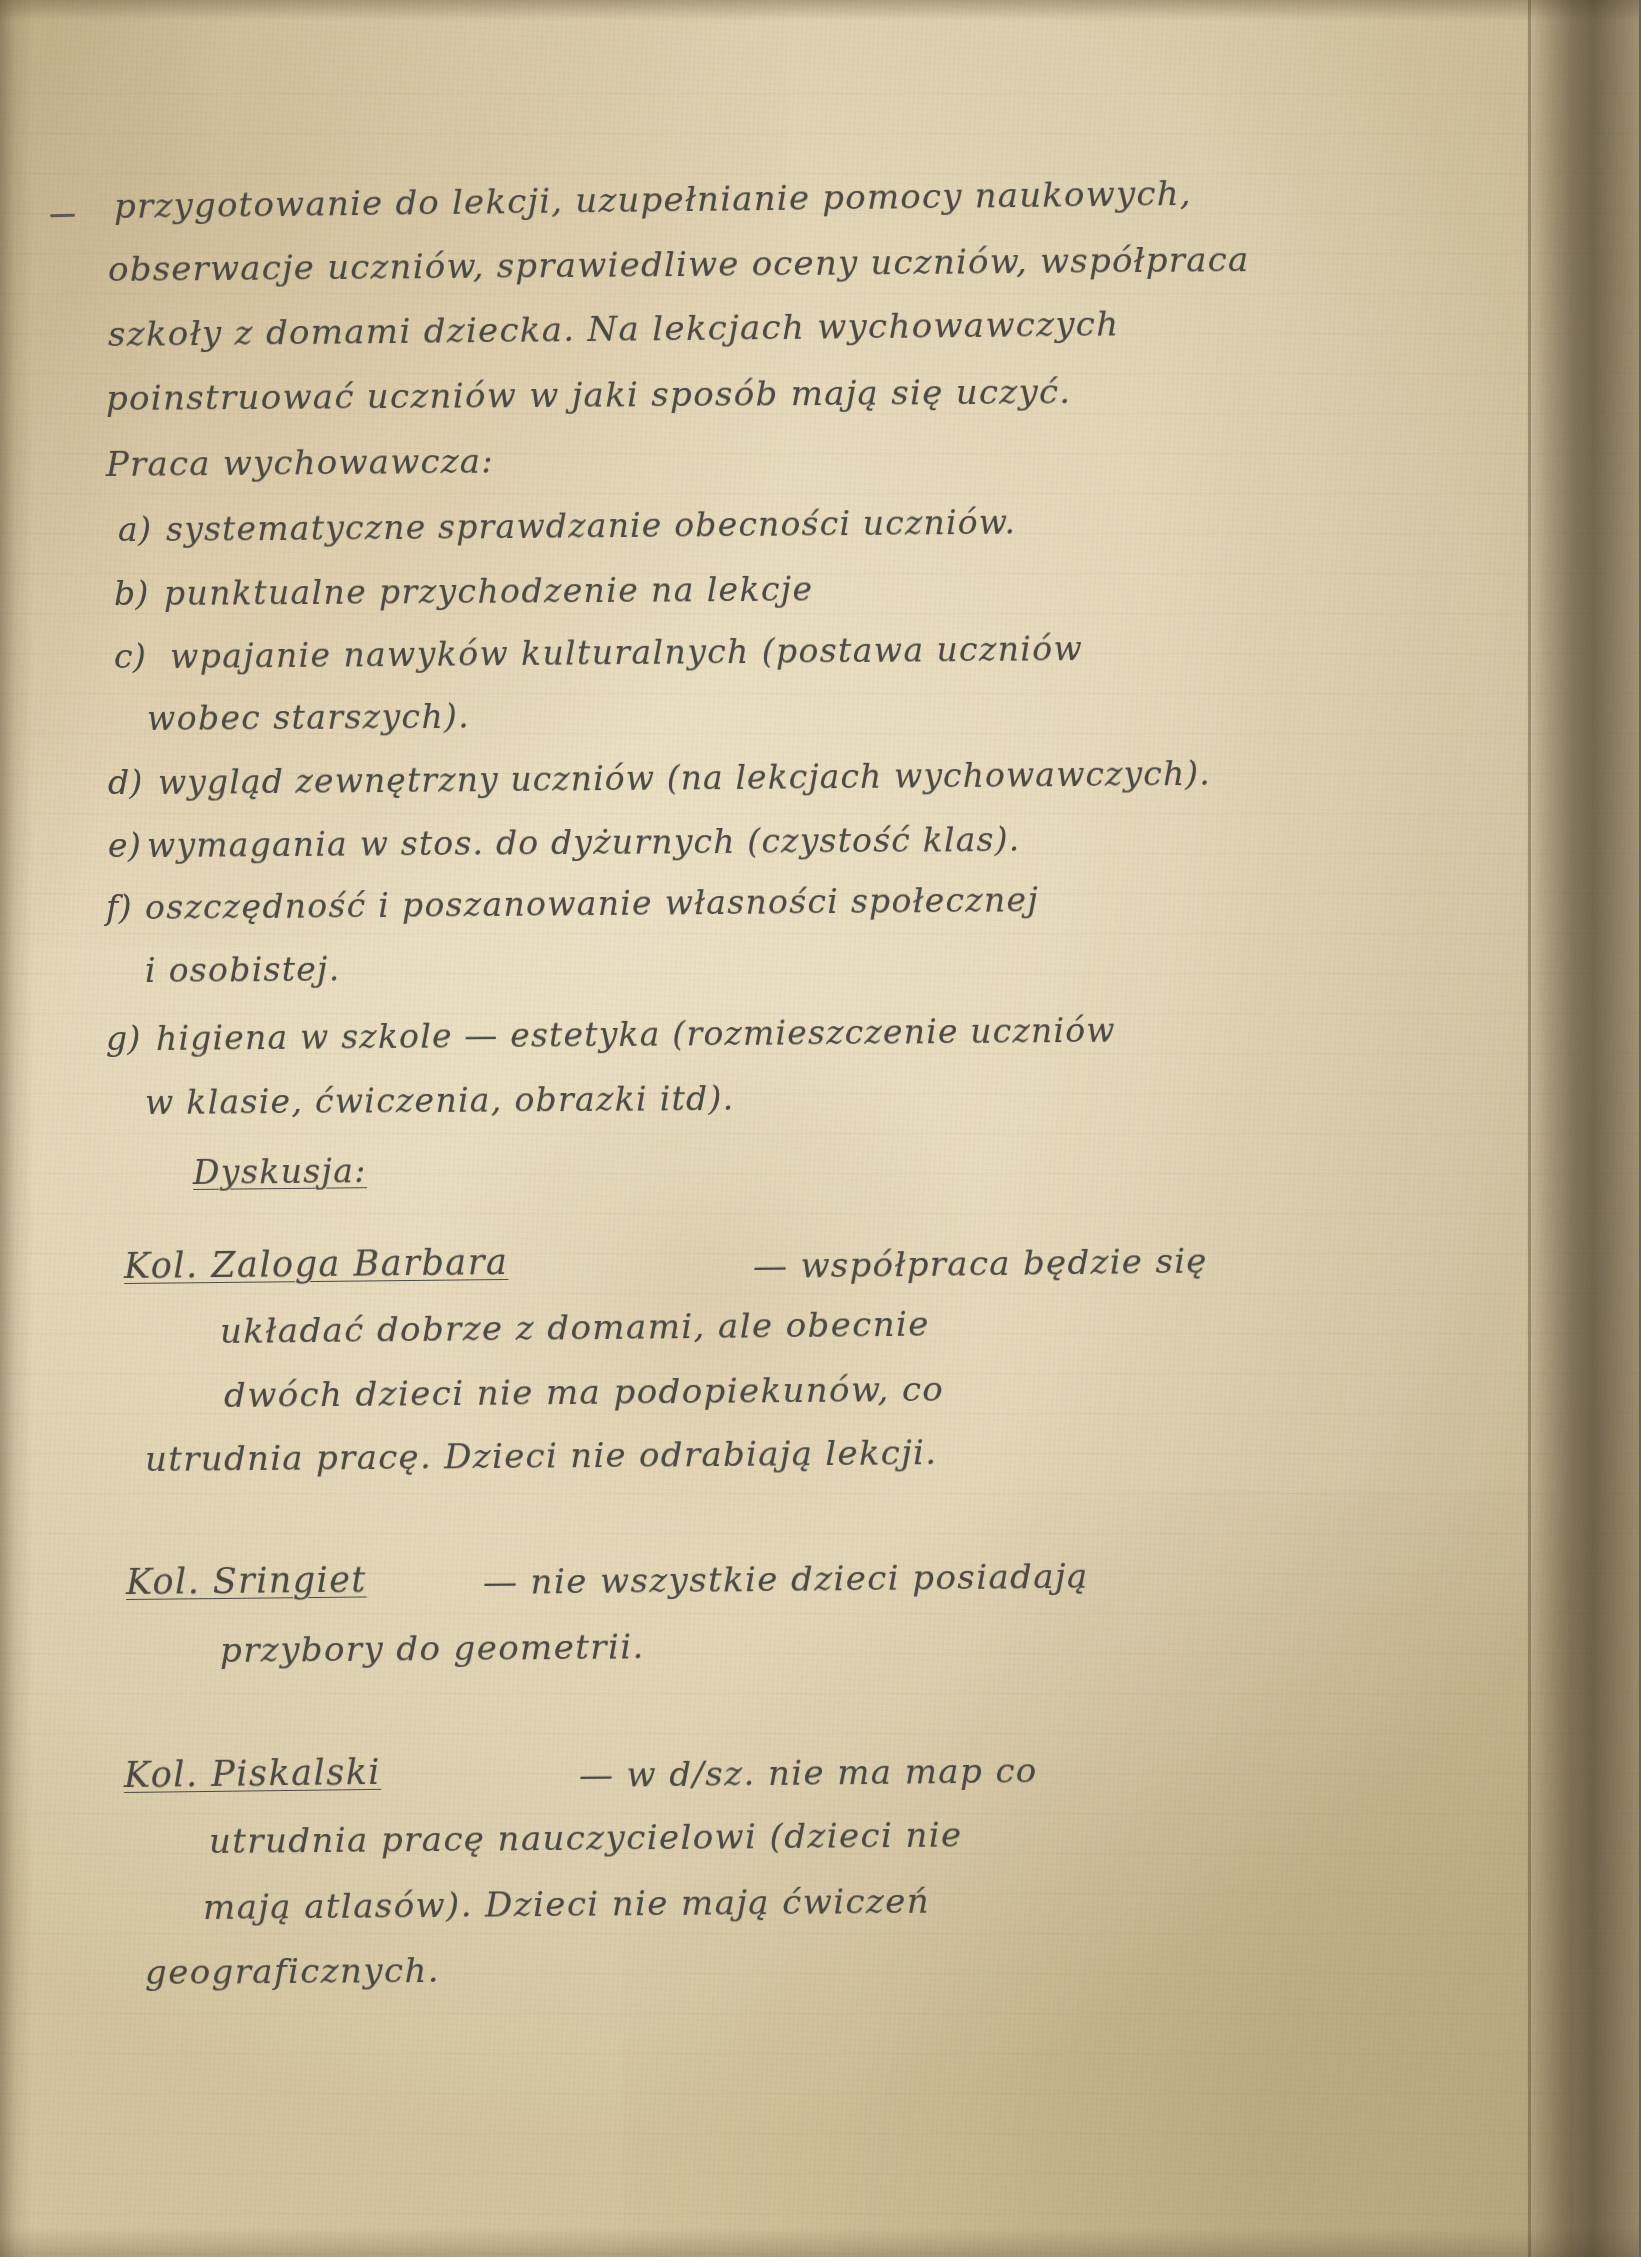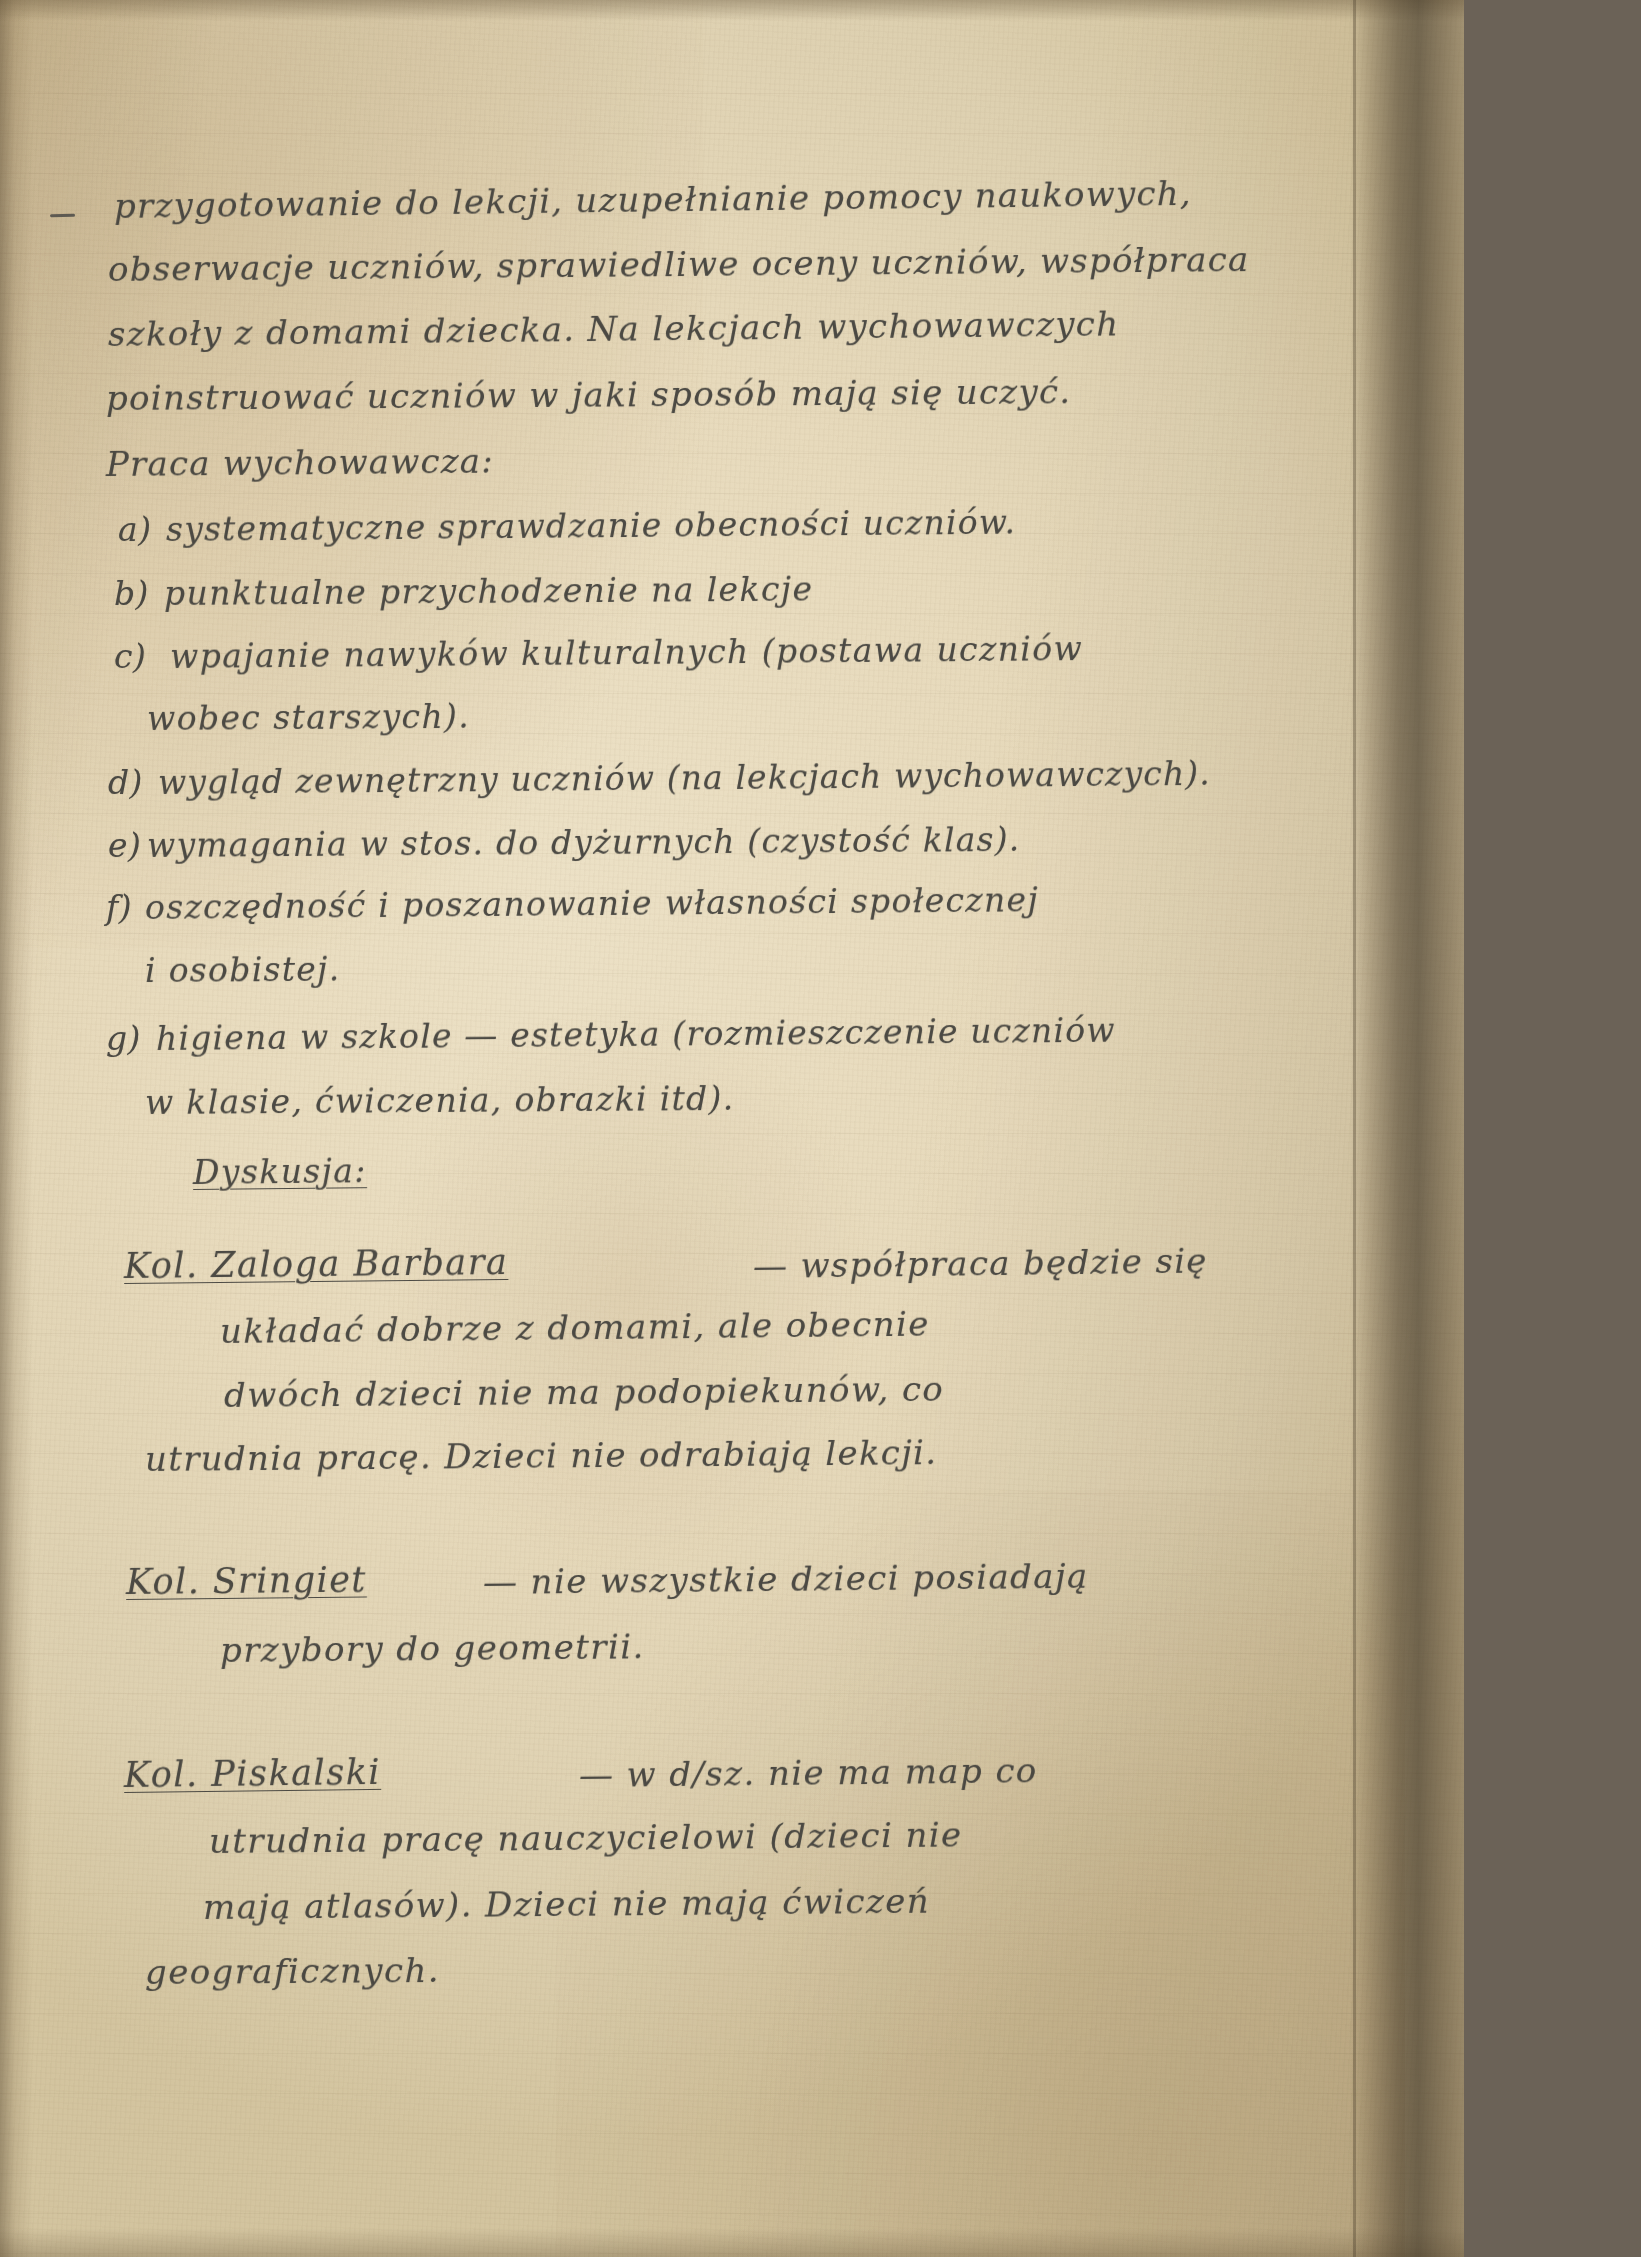--- a/index.html
+++ b/index.html
@@ -9,21 +9,21 @@
   }
   body {
     width: 1641px;
     height: 2257px;
     overflow: hidden;
     font-family: "DejaVu Sans", sans-serif;
   }
 
   #page {
     position: relative;
-    width: 1464px;
+    width: 1639px;
     height: 2257px;
     background: #e8dcc0;
     overflow: hidden;
     text-align: center;
   }
 
   
   .paper-base {
     position: absolute;
     inset: 0;

